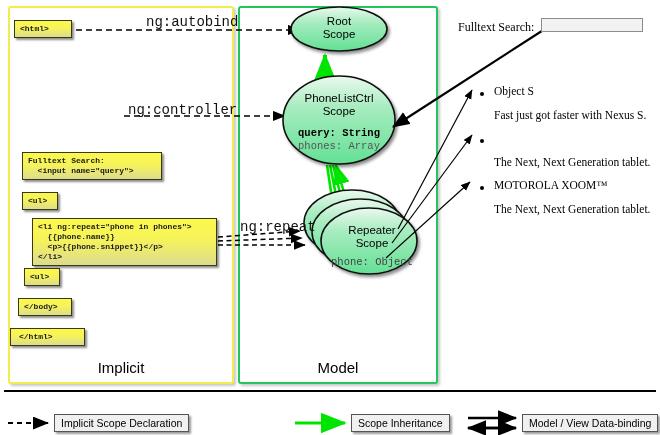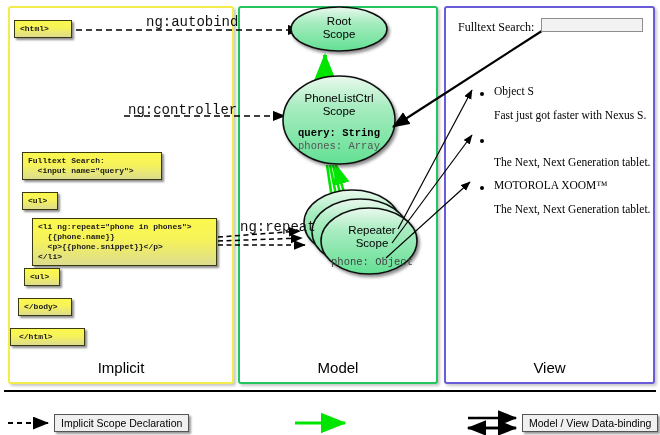--- a/index.html
+++ b/index.html
@@ -82,23 +82,20 @@
 </head>
 <body>
 
 <div id="stage">
 
   <div class="panel" id="panel-template">
     <div class="panel-label">Implicit</div>
   </div>
   <div class="panel" id="panel-model">
     <div class="panel-label">Model</div>
-  </div>
-  <div class="panel" id="panel-view">
-    <div class="panel-label">View</div>
   </div>
 
   <svg class="overlay" viewBox="0 0 660 435">
     <defs>
       <linearGradient id="gScope" x1="0" y1="0" x2="0" y2="1">
         <stop offset="0%" stop-color="#eaf9ee"></stop>
         <stop offset="35%" stop-color="#a8ecc0"></stop>
         <stop offset="100%" stop-color="#63e094"></stop>
       </linearGradient>
       <marker id="arrBlack" markerWidth="9" markerHeight="9" refX="7.5" refY="3.2" orient="auto">
@@ -210,16 +207,17 @@
       <path d="M8,22 L48,22" stroke="#000" stroke-width="2" stroke-dasharray="5,4" fill="none" marker-end="url(#lArrB)"></path>
 
       <path d="M295,22 L345,22" stroke="#00e500" stroke-width="3.2" fill="none" marker-end="url(#lArrG)"></path>
 
       <path d="M468,17 L516,17" stroke="#000" stroke-width="2.4" fill="none" marker-end="url(#lArrB)"></path>
       <path d="M516,27 L468,27" stroke="#000" stroke-width="2.4" fill="none" marker-end="url(#lArrB)"></path>
       <path d="M468,27 L516,27" stroke="#000" stroke-width="2.4" fill="none" marker-end="url(#lArrB)"></path>
     </svg>
 
     <div class="legend-box" style="left:54px;  top:13px;">Implicit Scope Declaration</div>
+    <div class="legend-box" style="left:351px; top:13px;">Scope Inheritance</div>
     <div class="legend-box" style="left:522px; top:13px;">Model / View Data-binding</div>
   </div>
 
 </div>
 
 </body></html>

